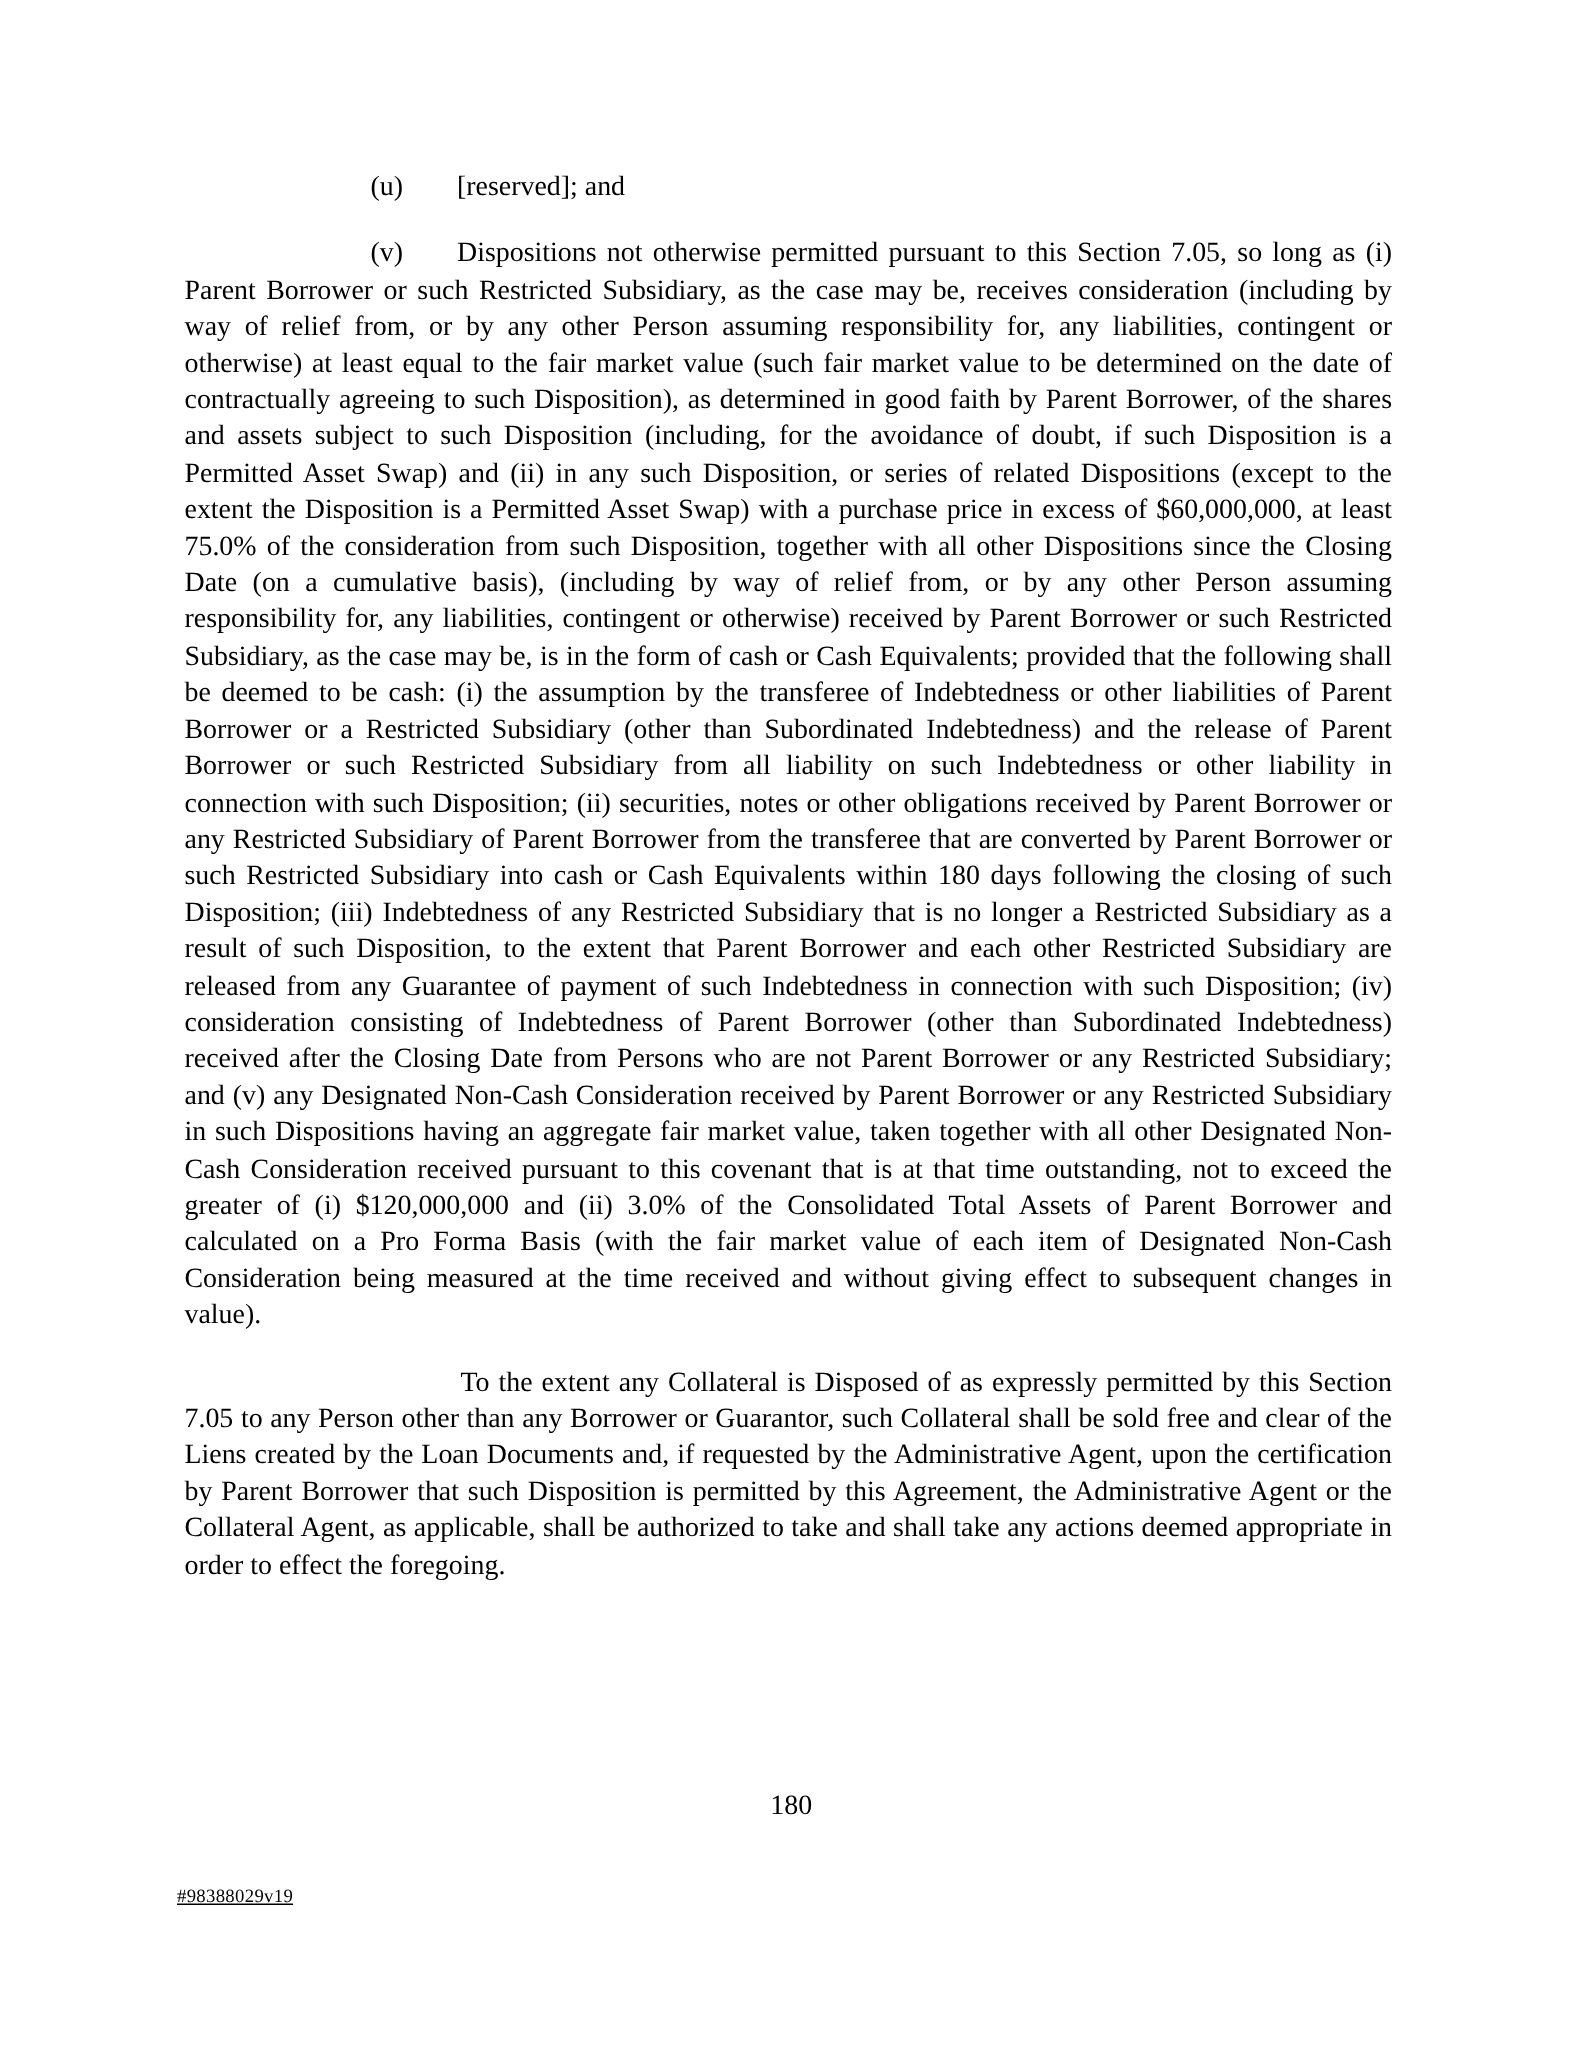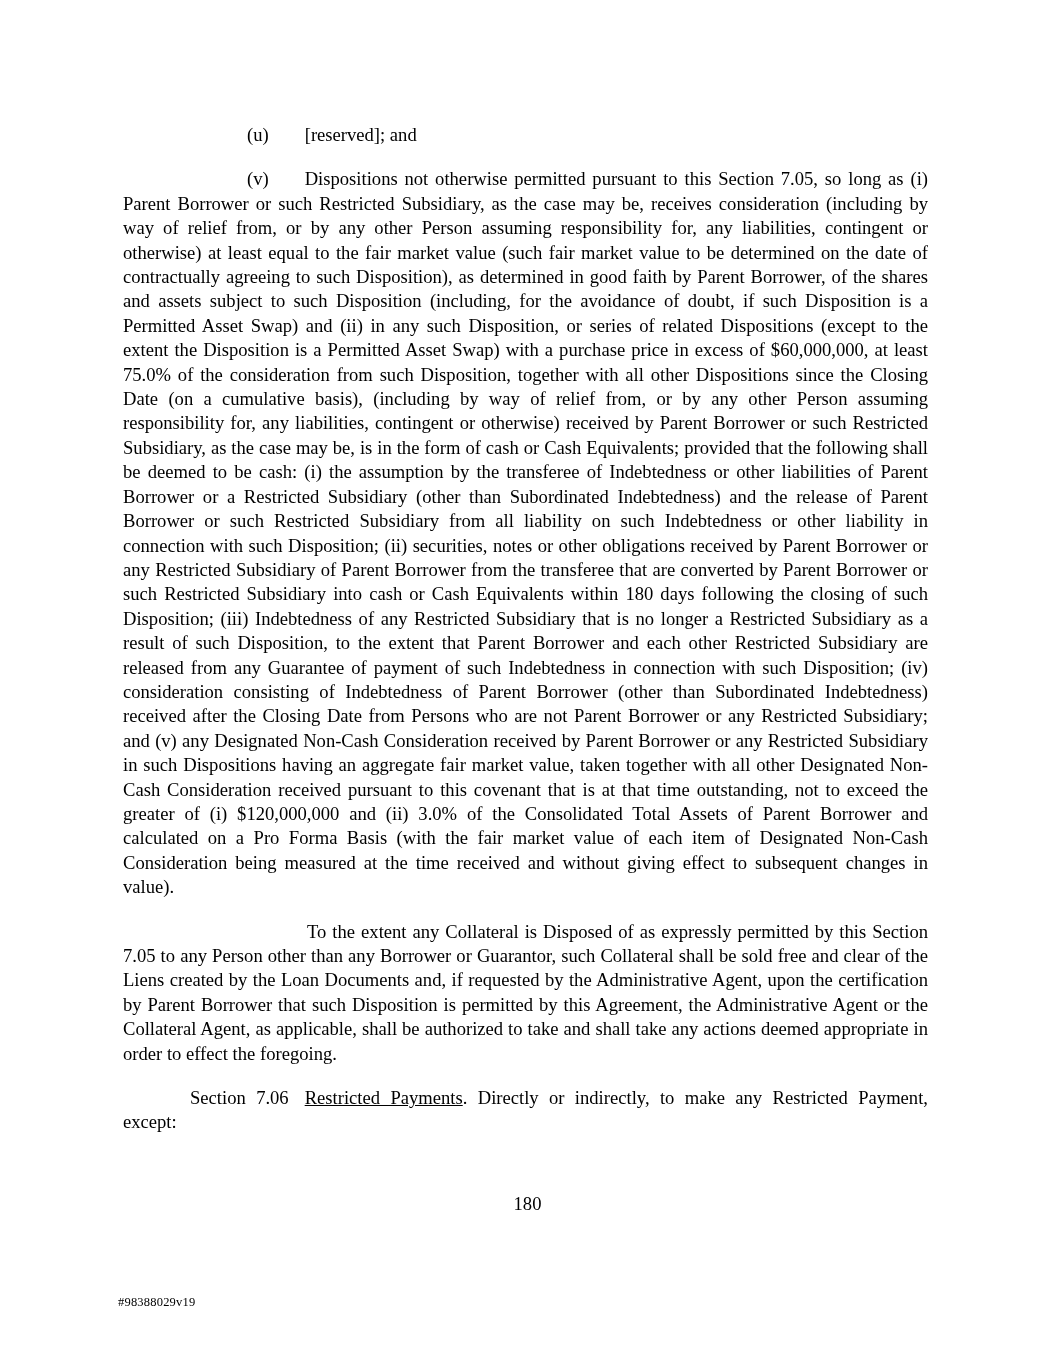--- a/index.html
+++ b/index.html
@@ -14,21 +14,21 @@
     background: #ffffff;
     box-sizing: border-box;
     padding: 113px 127px 0 123px;
     font-family: "Liberation Serif", "DejaVu Serif", serif;
     font-size: 18.6px;
     line-height: 24.4px;
     color: #000000;
     overflow: hidden;
   }
   .para {
-    margin: 10px 0 20px 0;
+    margin: 0 0 20px 0;
     text-align: justify;
   }
   .para.last {
     margin-bottom: 0;
   }
   .indent-item {
     text-indent: 124px;
   }
   .indent-deep {
     text-indent: 184px;
@@ -51,36 +51,36 @@
   .page-number {
     position: absolute;
     top: 1192px;
     left: 0;
     width: 1055px;
     text-align: center;
     font-size: 18.6px;
   }
   .doc-id {
     position: absolute;
-    top: 1290px;
+    top: 1252px;
     left: 118px;
     font-size: 12.5px;
     letter-spacing: 0.2px;
+    text-decoration: underline;
   }
 </style>
 </head>
 <body>
 
 <div class="page">
 
   <p class="para indent-item"><span>(u)</span><span class="tab-sp"></span><span>[reserved]; and</span></p>
 
   <p class="para indent-item"><span>(v)</span><span class="tab-sp"></span><span>Dispositions not otherwise permitted pursuant to this Section 7.05, so long as (i) Parent Borrower or such Restricted Subsidiary, as the case may be, receives consideration (including by way of relief from, or by any other Person assuming responsibility for, any liabilities, contingent or otherwise) at least equal to the fair market value (such fair market value to be determined on the date of contractually agreeing to such Disposition), as determined in good faith by Parent Borrower, of the shares and assets subject to such Disposition (including, for the avoidance of doubt, if such Disposition is a Permitted Asset Swap) and (ii) in any such Disposition, or series of related Dispositions (except to the extent the Disposition is a Permitted Asset Swap) with a purchase price in excess of $60,000,000, at least 75.0% of the consideration from such Disposition, together with all other Dispositions since the Closing Date (on a cumulative basis), (including by way of relief from, or by any other Person assuming responsibility for, any liabilities, contingent or otherwise) received by Parent Borrower or such Restricted Subsidiary, as the case may be, is in the form of cash or Cash Equivalents; provided that the following shall be deemed to be cash: (i) the assumption by the transferee of Indebtedness or other liabilities of Parent Borrower or a Restricted Subsidiary (other than Subordinated Indebtedness) and the release of Parent Borrower or such Restricted Subsidiary from all liability on such Indebtedness or other liability in connection with such Disposition; (ii) securities, notes or other obligations received by Parent Borrower or any Restricted Subsidiary of Parent Borrower from the transferee that are converted by Parent Borrower or such Restricted Subsidiary into cash or Cash Equivalents within 180 days following the closing of such Disposition; (iii) Indebtedness of any Restricted Subsidiary that is no longer a Restricted Subsidiary as a result of such Disposition, to the extent that Parent Borrower and each other Restricted Subsidiary are released from any Guarantee of payment of such Indebtedness in connection with such Disposition; (iv) consideration consisting of Indebtedness of Parent Borrower (other than Subordinated Indebtedness) received after the Closing Date from Persons who are not Parent Borrower or any Restricted Subsidiary; and (v) any Designated Non-Cash Consideration received by Parent Borrower or any Restricted Subsidiary in such Dispositions having an aggregate fair market value, taken together with all other Designated Non-Cash Consideration received pursuant to this covenant that is at that time outstanding, not to exceed the greater of (i) $120,000,000 and (ii) 3.0% of the Consolidated Total Assets of Parent Borrower and calculated on a Pro Forma Basis (with the fair market value of each item of Designated Non-Cash Consideration being measured at the time received and without giving effect to subsequent changes in value).</span></p>
 
   <p class="para indent-deep"><span>To the extent any Collateral is Disposed of as expressly permitted by this Section 7.05 to any Person other than any Borrower or Guarantor, such Collateral shall be sold free and clear of the Liens created by the Loan Documents and, if requested by the Administrative Agent, upon the certification by Parent Borrower that such Disposition is permitted by this Agreement, the Administrative Agent or the Collateral Agent, as applicable, shall be authorized to take and shall take any actions deemed appropriate in order to effect the foregoing.</span></p>
 
-  <p class="para indent-section last"><span>Section 7.06</span><span class="tab-sp-small"></span><span class="underlined">Restricted Payments</span><span>. Directly or indirectly, to make any Restricted Payment, except:</span></p>
 
   <div class="page-number">180</div>
 
   <div class="doc-id">#98388029v19</div>
 
 </div>
 
 </body></html>

